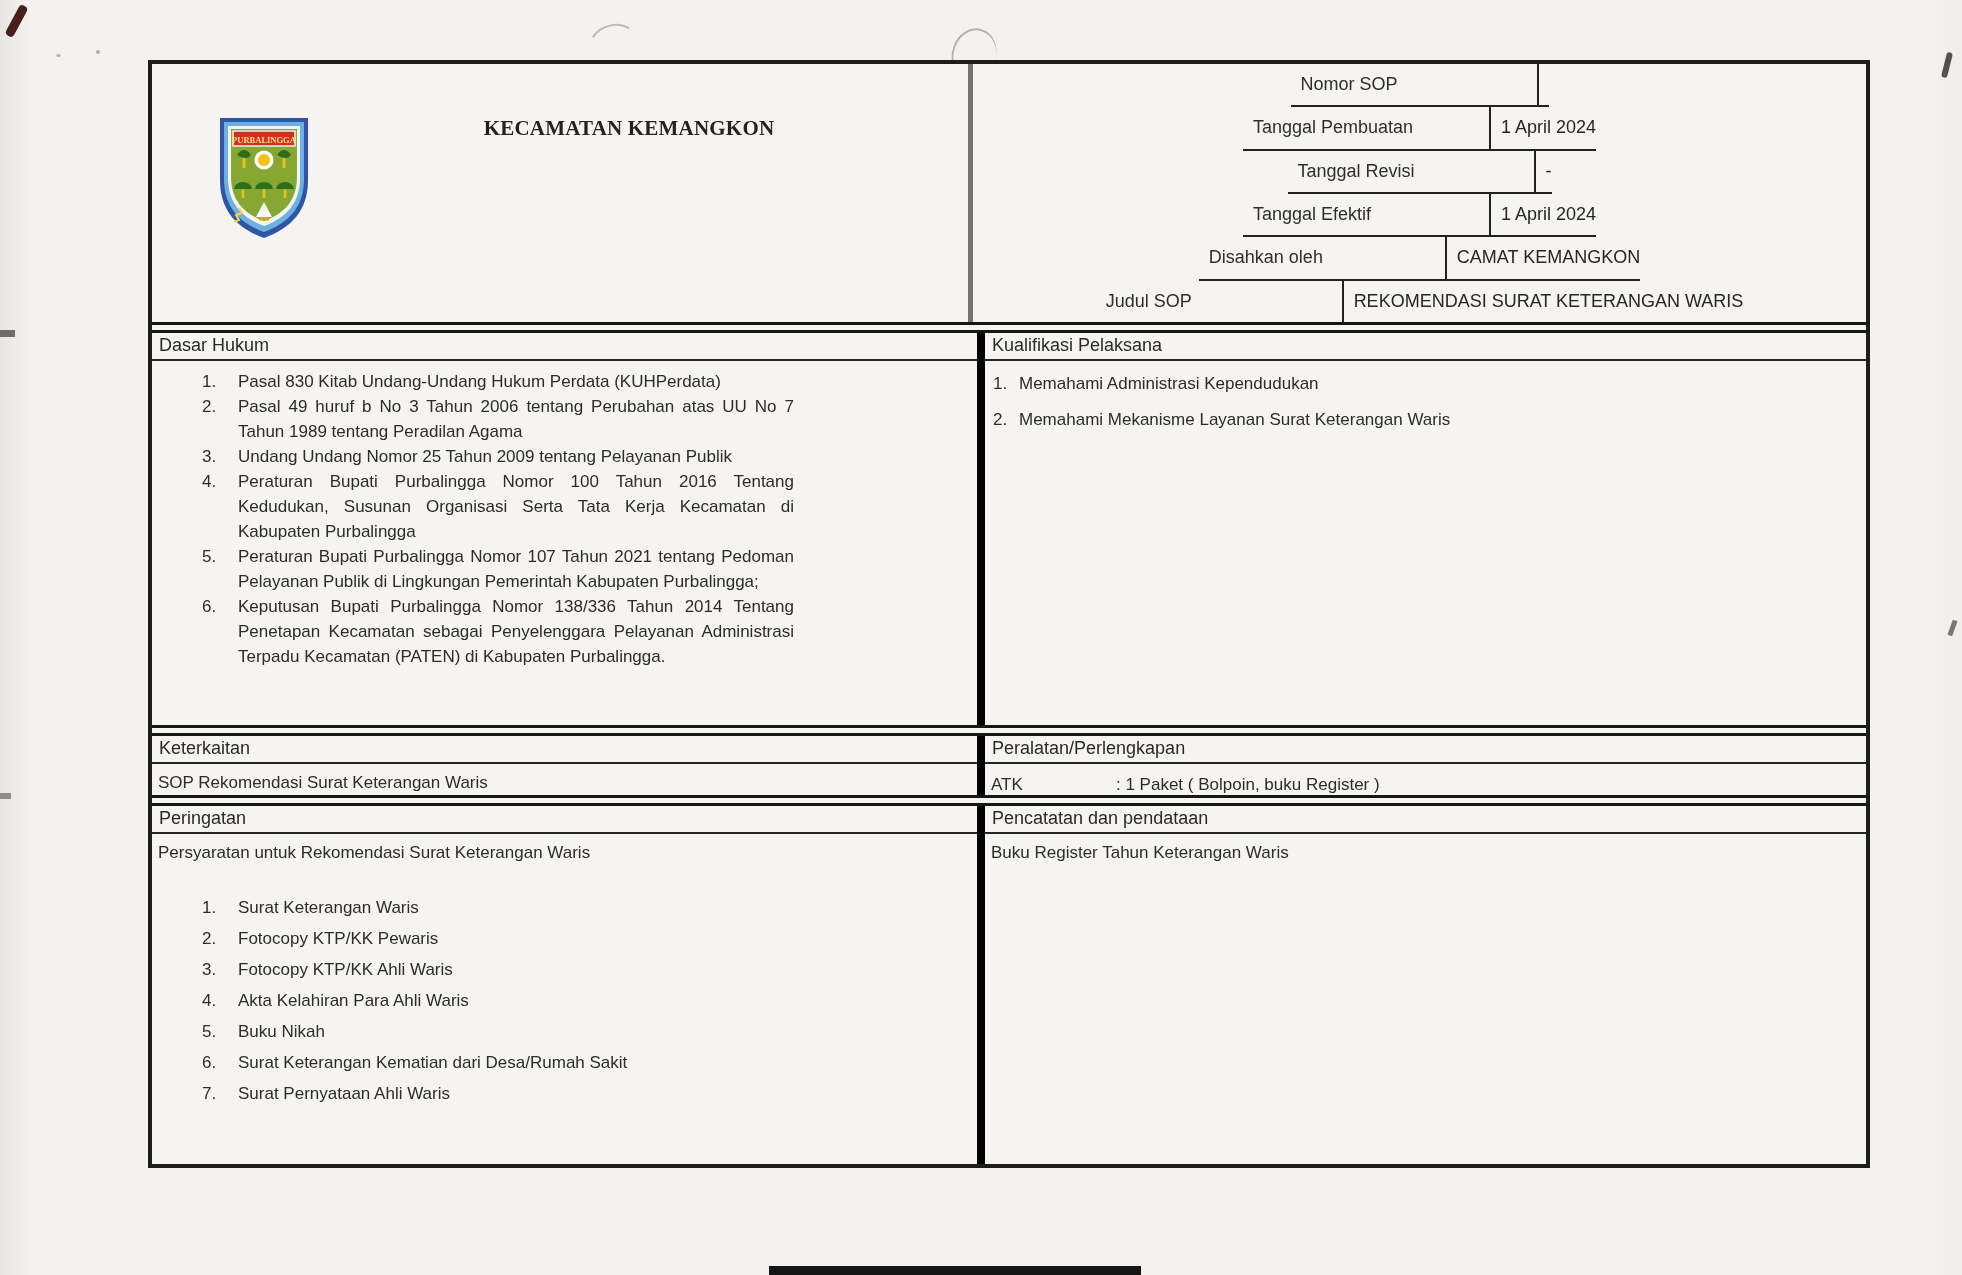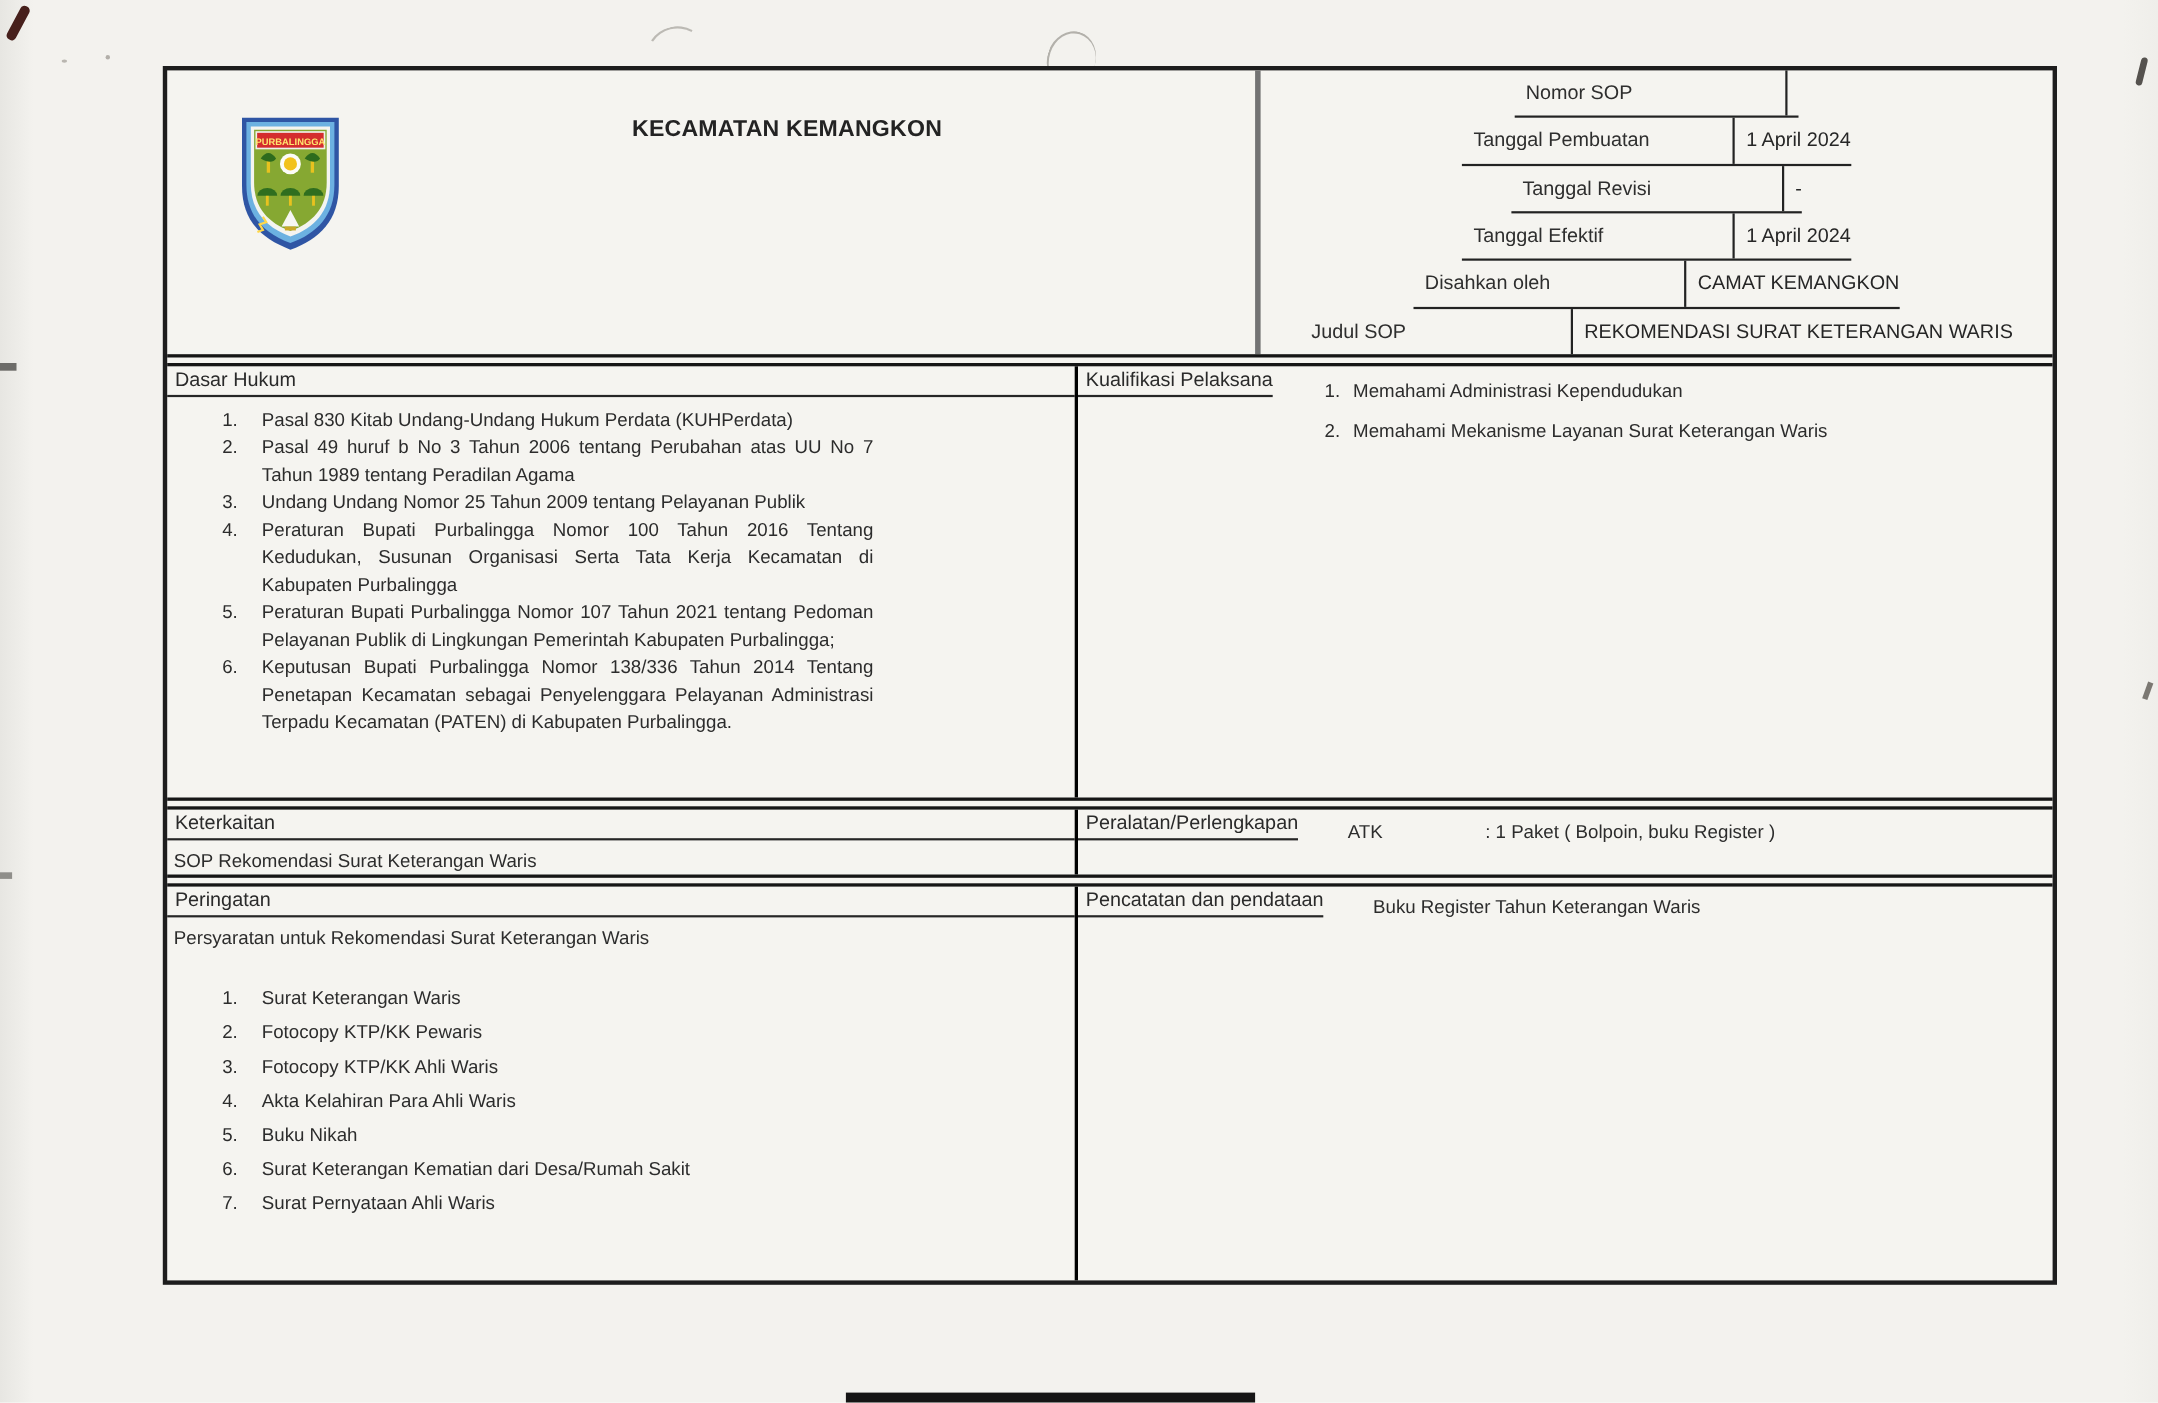--- a/index.html
+++ b/index.html
@@ -13,37 +13,37 @@
 
   
   .sop {
     position:absolute; left:148px; top:60px; width:1722px; height:1108px;
     border:4px solid #1d1d1d; box-sizing:border-box;
     display:flex; flex-direction:column; background:#f5f4f0;
   }
 
   
   .hdr { height:258px; flex:0 0 auto; display:flex; }
-  .identity { width:989px; flex:0 0 auto; display:flex; padding-top:28px; box-sizing:border-box; }
+  .identity { width:816px; flex:0 0 auto; display:flex; padding-top:39px; box-sizing:border-box;font-family:Liberation Serif, serif; }
   .logo-wrap { margin-left:64px; margin-top:12px; width:96px; flex:0 0 auto; }
   .titles { flex:1; text-align:center; padding:10px 26px 0 4px; font-weight:bold; font-size:21px; line-height:31px; letter-spacing:.2px; color:#232323; }
 
   .info { flex:1; display:flex; flex-direction:column; border-left:5px solid #737373;align-items:center; }
   .info-row { flex:1; display:flex; border-bottom:2px solid #222; }
   .info-row:last-child { border-bottom:none; }
   .info-label { width:248px; flex:0 0 auto; border-right:2px solid #222; display:flex; align-items:center; padding-left:10px; font-size:18px; color:#2e2e2e; box-sizing:border-box; }
   .info-value { flex:1; display:flex; align-items:center; padding-left:10px; font-size:18px; color:#262626; }
 
   
   .dsep { flex:0 0 auto; height:11px; border-top:3px solid #161616; border-bottom:3px solid #161616; box-sizing:border-box; }
 
   
   .section { display:flex; }
   .sec-left  { width:825px; flex:0 0 auto; display:flex; flex-direction:column; box-sizing:border-box; }
-  .sec-right { flex:1; border-left:3px solid #000000; display:flex; flex-direction:row;gap:39px; }
+  .sec-right { flex:1; border-left:8px solid #000000; display:flex; flex-direction:column; }
   .sec-head { flex:0 0 auto; height:26px; line-height:25px; border-bottom:2px solid #262626; padding-left:7px; font-size:18px; color:#2a2a2a; }
   .sec-body { flex:1; padding:6px 8px 4px 6px; font-size:17px; line-height:25px; color:#2c2c2c; }
 
   .sec-dasar { height:392px; flex:0 0 auto; }
   .sec-keter { height:59px;  flex:0 0 auto; }
   .sec-perin { flex:1; }
 
   
   ol.num { list-style:none; margin:2px 0 0 0; padding:0 175px 0 44px; counter-reset:n; }
   ol.num li { counter-increment:n; display:grid; grid-template-columns:36px 1fr; text-align:justify; }

